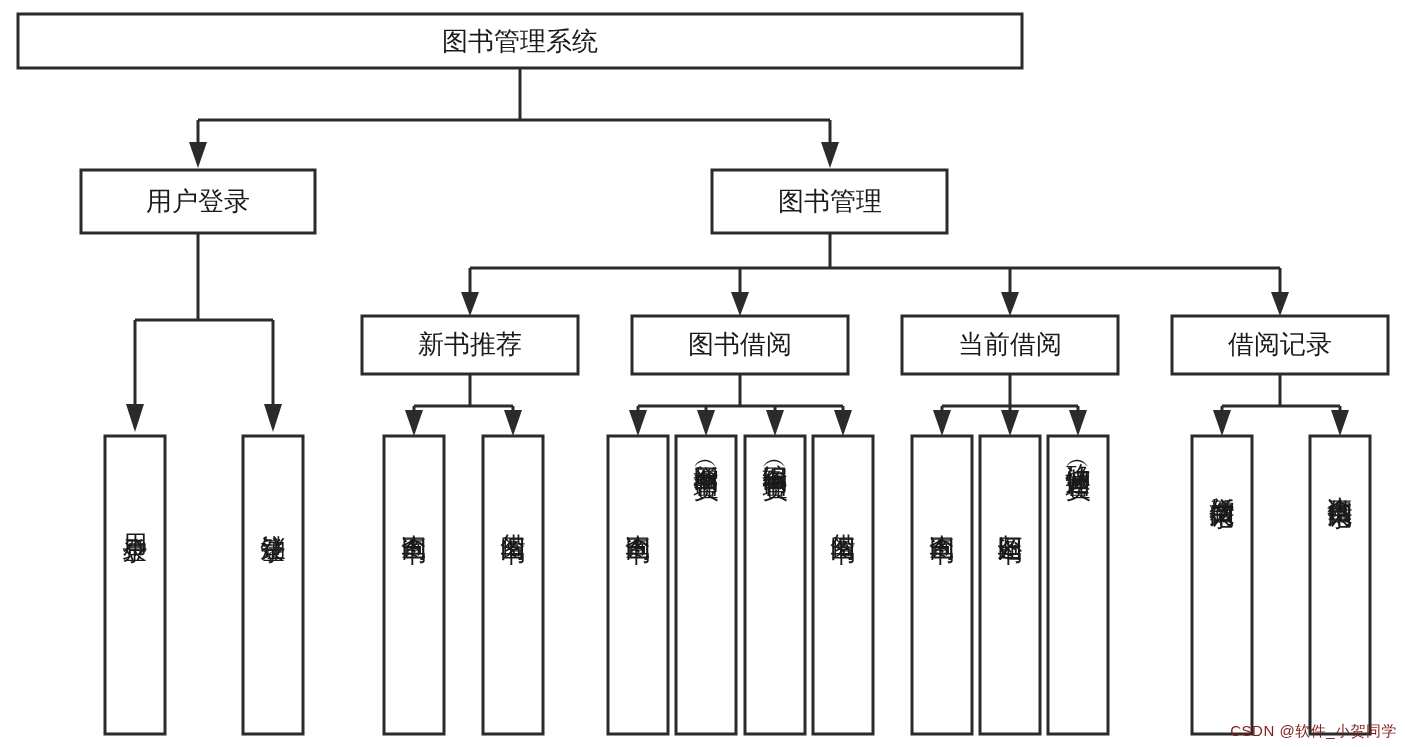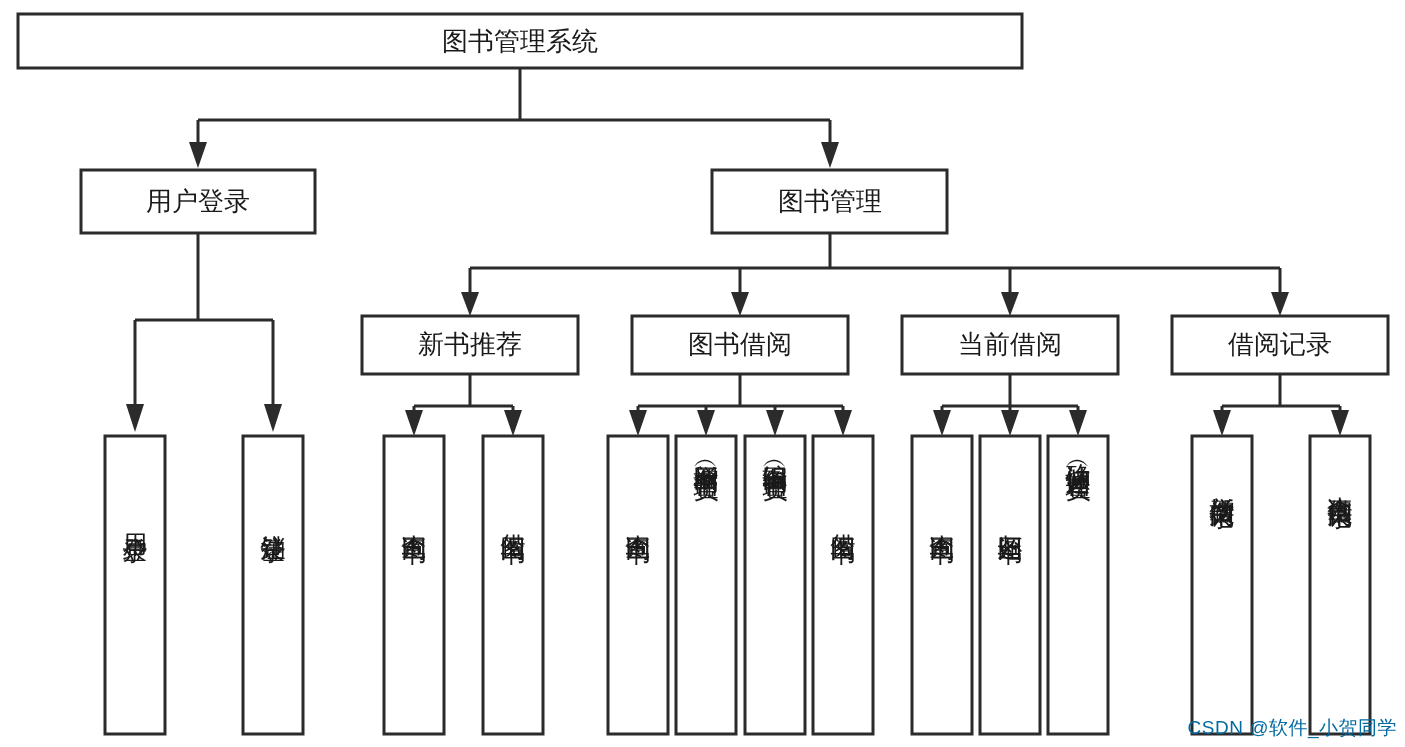--- a/index.html
+++ b/index.html
@@ -60,22 +60,22 @@
     white-space: nowrap;
     transform: translateX(-50%);
     text-align: center;
     user-select: none;
   }
   #watermark {
     position: absolute;
     right: 8px;
     bottom: 6px;
     font-family: "Liberation Sans", "DejaVu Sans", sans-serif;
-    font-size: 19px;
-    color: #0369a1;
+    font-size: 15px;
+    color: #7f1d1d;
     letter-spacing: 0.5px;
     white-space: nowrap;
   }
 </style>
 </head>
 <body>
 
 <div id="diagram-root">
 
   <svg id="flow-svg" viewBox="0 0 1405 747" xmlns="http://www.w3.org/2000/svg">

